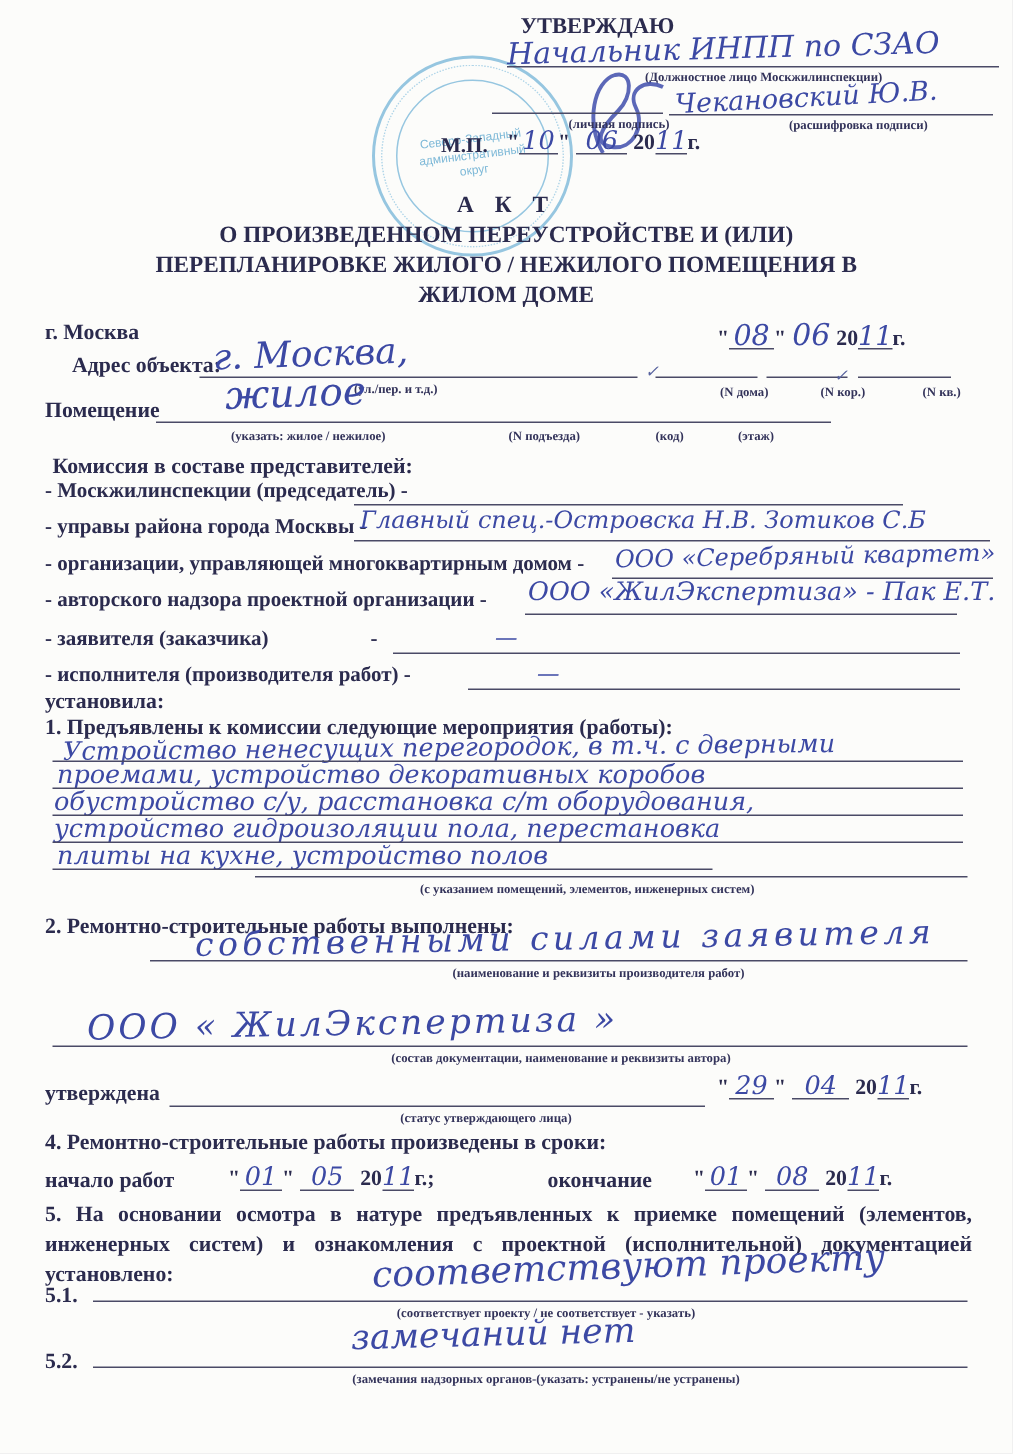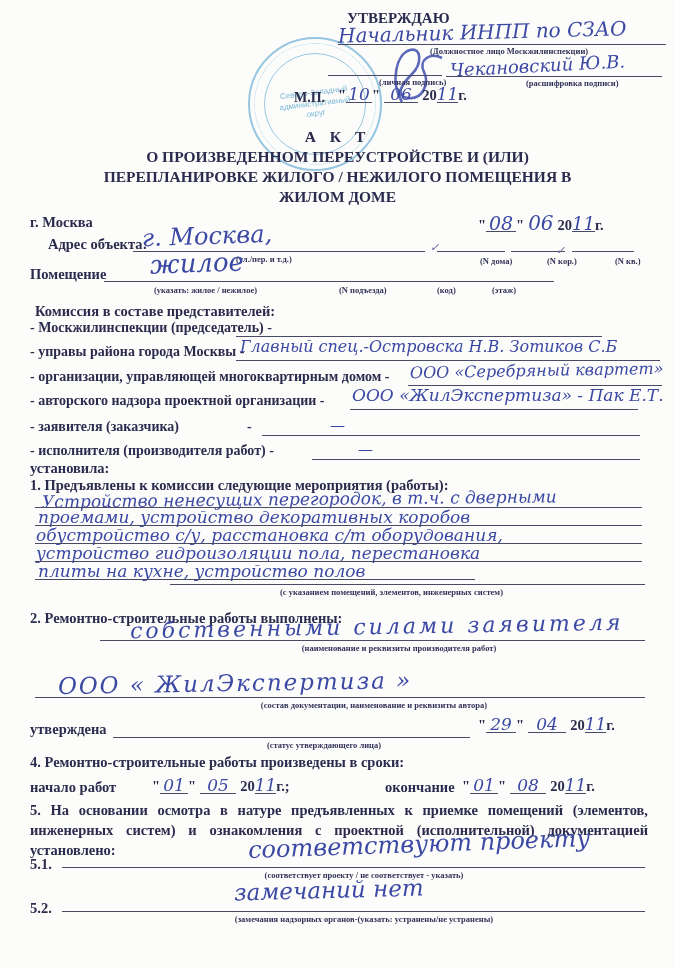--- a/index.html
+++ b/index.html
@@ -157,21 +157,21 @@
     <span class="q">20</span><span class="hw dd" style="min-width:18px;">11</span><span class="q">г.</span>
   </div>
 
   <div class="t b" style="left:30px; top:754px;">4. Ремонтно-строительные работы произведены в сроки:</div>
   <div class="t b" style="left:30px; top:779px;">начало работ</div>
   <div class="t" style="left:152px; top:777px;">
     <span class="q">"</span><span class="hw dd" style="min-width:28px;">01</span><span class="q">"</span>
     <span class="hw dd" style="min-width:36px;">05</span>
     <span class="q">20</span><span class="hw dd" style="min-width:18px;">11</span><span class="q">г.;</span>
   </div>
-  <div class="t b" style="left:385px; top:779px;">окончание</div>
+  <div class="t b" style="left:365px; top:779px;">окончание</div>
   <div class="t" style="left:462px; top:777px;">
     <span class="q">"</span><span class="hw dd" style="min-width:28px;">01</span><span class="q">"</span>
     <span class="hw dd" style="min-width:36px;">08</span>
     <span class="q">20</span><span class="hw dd" style="min-width:18px;">11</span><span class="q">г.</span>
   </div>
 
   <div class="t b jl" style="left:30px; top:802px;">5. На основании осмотра в натуре предъявленных к приемке помещений (элементов,</div>
   <div class="t b jl" style="left:30px; top:822px;">инженерных систем) и ознакомления с проектной (исполнительной) документацией</div>
   <div class="t b" style="left:30px; top:842px;">установлено:</div>
 

